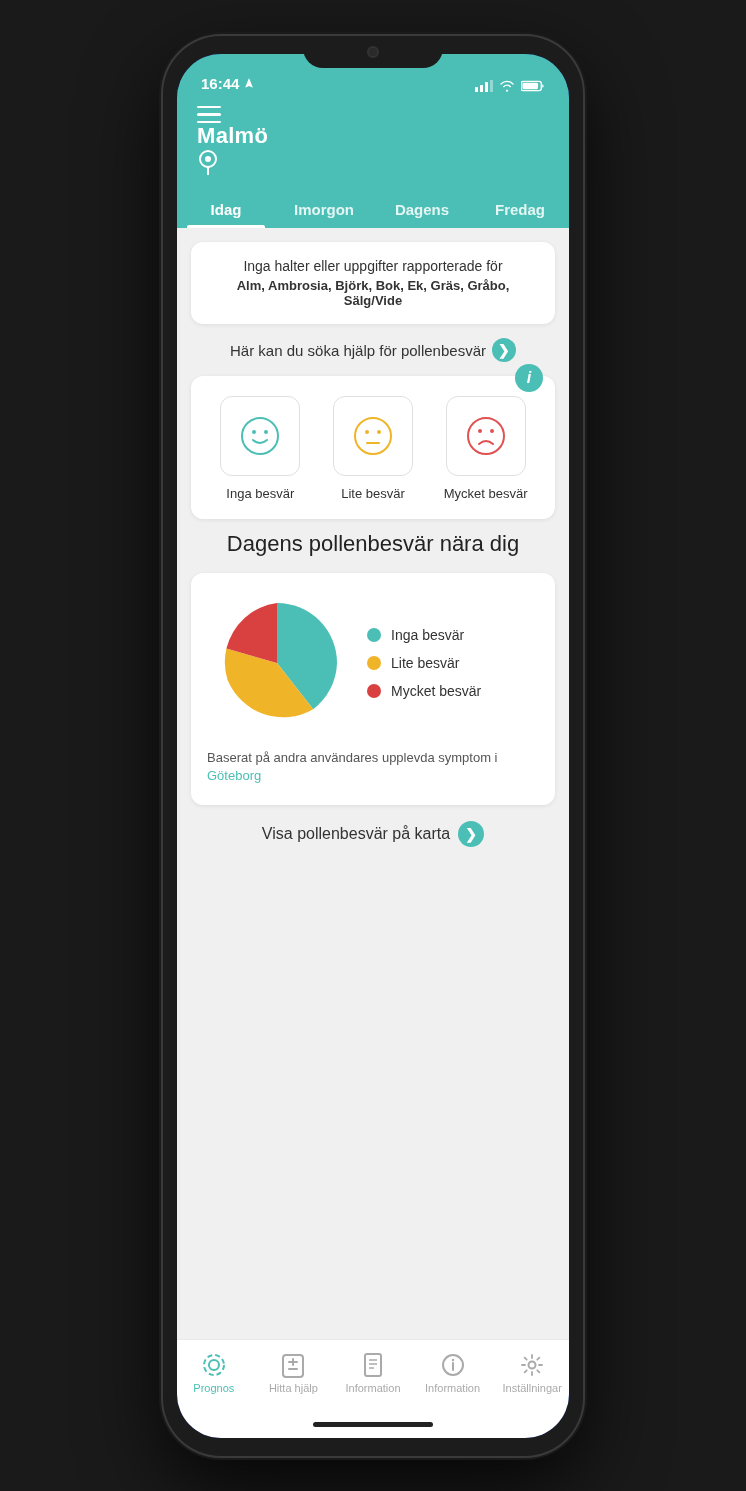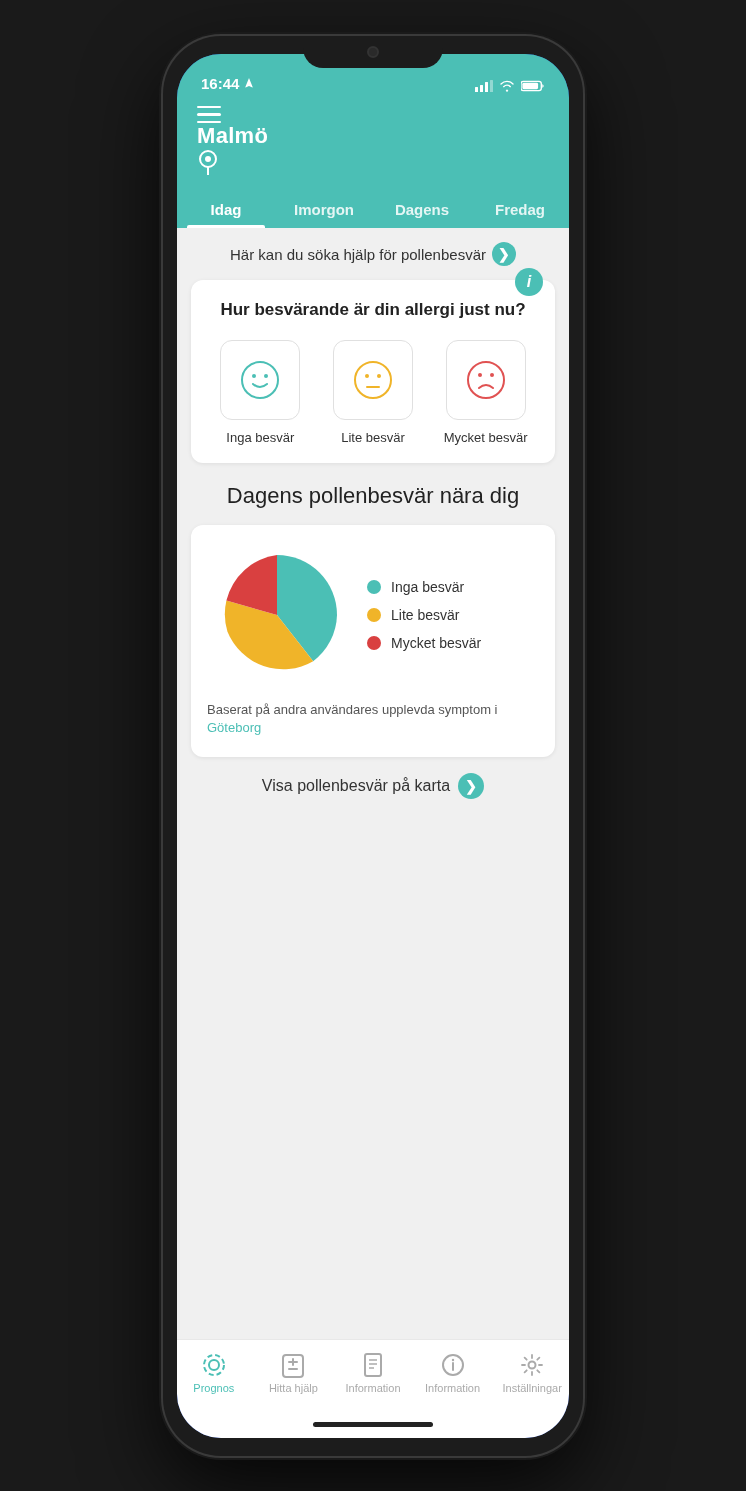--- a/index.html
+++ b/index.html
@@ -310,21 +310,21 @@
     }
 
     .emoji-label {
       font-size: 13px;
       color: #333;
       text-align: center;
     }
 
     
     .pollen-section {
-      padding: 20px 14px 10px;
+      padding: 12px 14px 10px;
     }
 
     .pollen-title {
       text-align: center;
       font-size: 22px;
       font-weight: 400;
       color: #222;
       margin-bottom: 16px;
     }
 
@@ -524,31 +524,34 @@
         <div class="tab">
           <span>Dagens</span>
         </div>
         <div class="tab">
           <span>Fredag</span>
         </div>
       </div>
 
       <div class="main-content">
 
+        <div class="info-card">
+          <p class="info-card-main">Inga halter eller uppgifter rapporterade för</p>
+          <p class="info-card-sub">Alm, Ambrosia, Björk, Bok, Ek, Gräs, Gråbo, Sälg/Vide</p>
+        </div>
 
         <div class="help-link">
           <span>Här kan du söka hjälp för pollenbesvär</span>
           <div class="help-link-arrow">❯</div>
         </div>
 
         <div class="survey-card">
           <div class="info-badge">
             <span>i</span>
           </div>
-          <div class="survey-title">Hur besvärande är din allergi just nu?</div>
           <div class="emoji-options">
             <div class="emoji-option">
               <div class="emoji-box">
                 <svg width="40" height="40" viewBox="0 0 40 40">
                   <circle cx="20" cy="20" r="18" fill="none" stroke="#4BBFB5" stroke-width="2"></circle>
                   <circle cx="14" cy="16" r="2" fill="#4BBFB5"></circle>
                   <circle cx="26" cy="16" r="2" fill="#4BBFB5"></circle>
                   <path d="M13 24 Q20 30 27 24" stroke="#4BBFB5" stroke-width="2" fill="none" stroke-linecap="round"></path>
                 </svg>
               </div>

